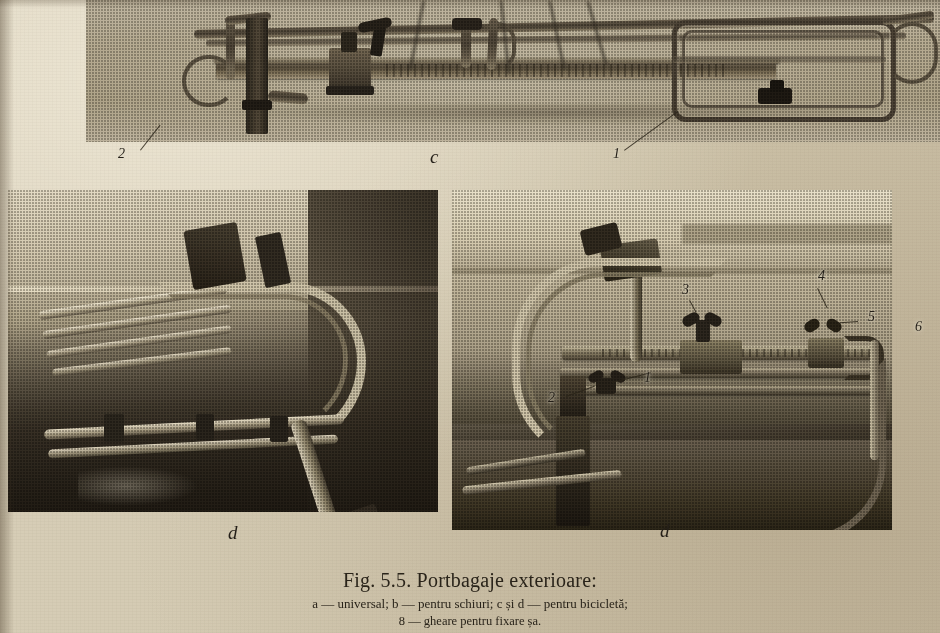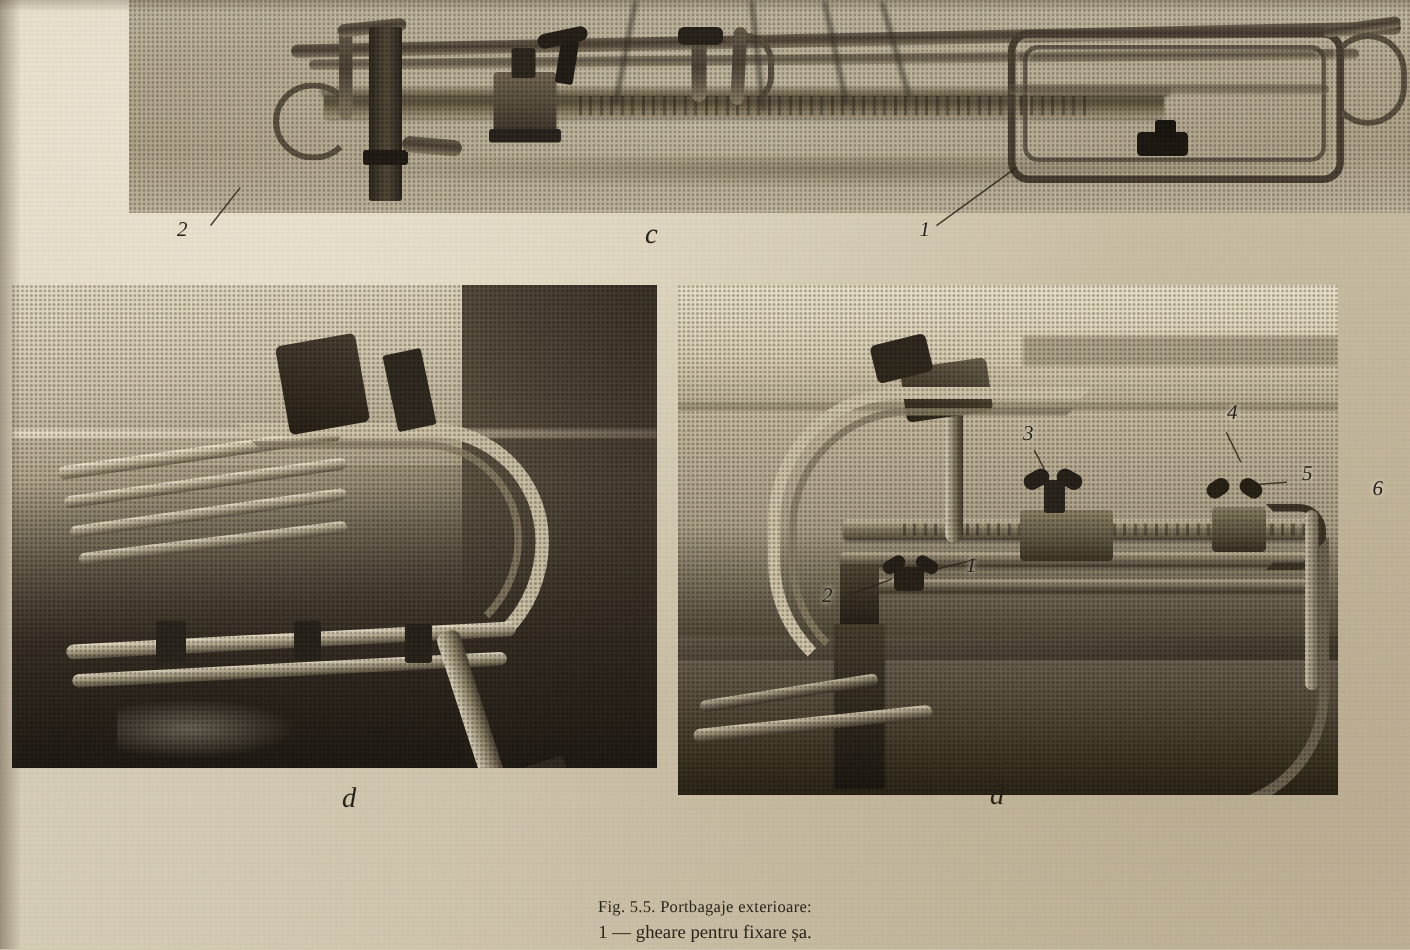--- a/index.html
+++ b/index.html
@@ -162,21 +162,21 @@
   
   .caption {
     position: absolute;
     left: 0; right: 0;
     bottom: 4px;
     text-align: center;
     line-height: 1.32;
     color: #2a241a;
   }
   .cap-title {
-    font-size: 11px;
+    font-size: 20px;
     letter-spacing: .2px;
   }
   .cap-sub {
     font-size: 13px;
     margin-top: 2px;
   }
   .cap-key {
     font-size: 12.5px;
     margin-top: 3px;
     padding: 0 4px;
@@ -367,19 +367,20 @@
   <div class="lbl" style="left:548px;top:390px;">2</div>
   <div class="lbl" style="left:682px;top:282px;">3</div>
   <div class="lbl" style="left:818px;top:268px;">4</div>
   <div class="lbl" style="left:868px;top:309px;">5</div>
   <div class="lbl" style="left:915px;top:319px;">6</div>
 
   <div class="panel-letter" style="left:660px;top:520px;">d</div>
 
   <div class="caption">
     <div class="cap-title">Fig. 5.5. Portbagaje exterioare:</div>
-    <div class="cap-key2">1 — gheare pentru fixare șa.</div>
+    <div class="cap-sub">a — universal; b — pentru schiuri; c și d — pentru bicicletă;</div>
+    <div class="cap-key2">8 — gheare pentru fixare șa.</div>
   </div>
 
   <div class="grain"></div>
   <div class="edge-left"></div>
   <div class="edge-top"></div>
 </div>
 
 </body></html>

